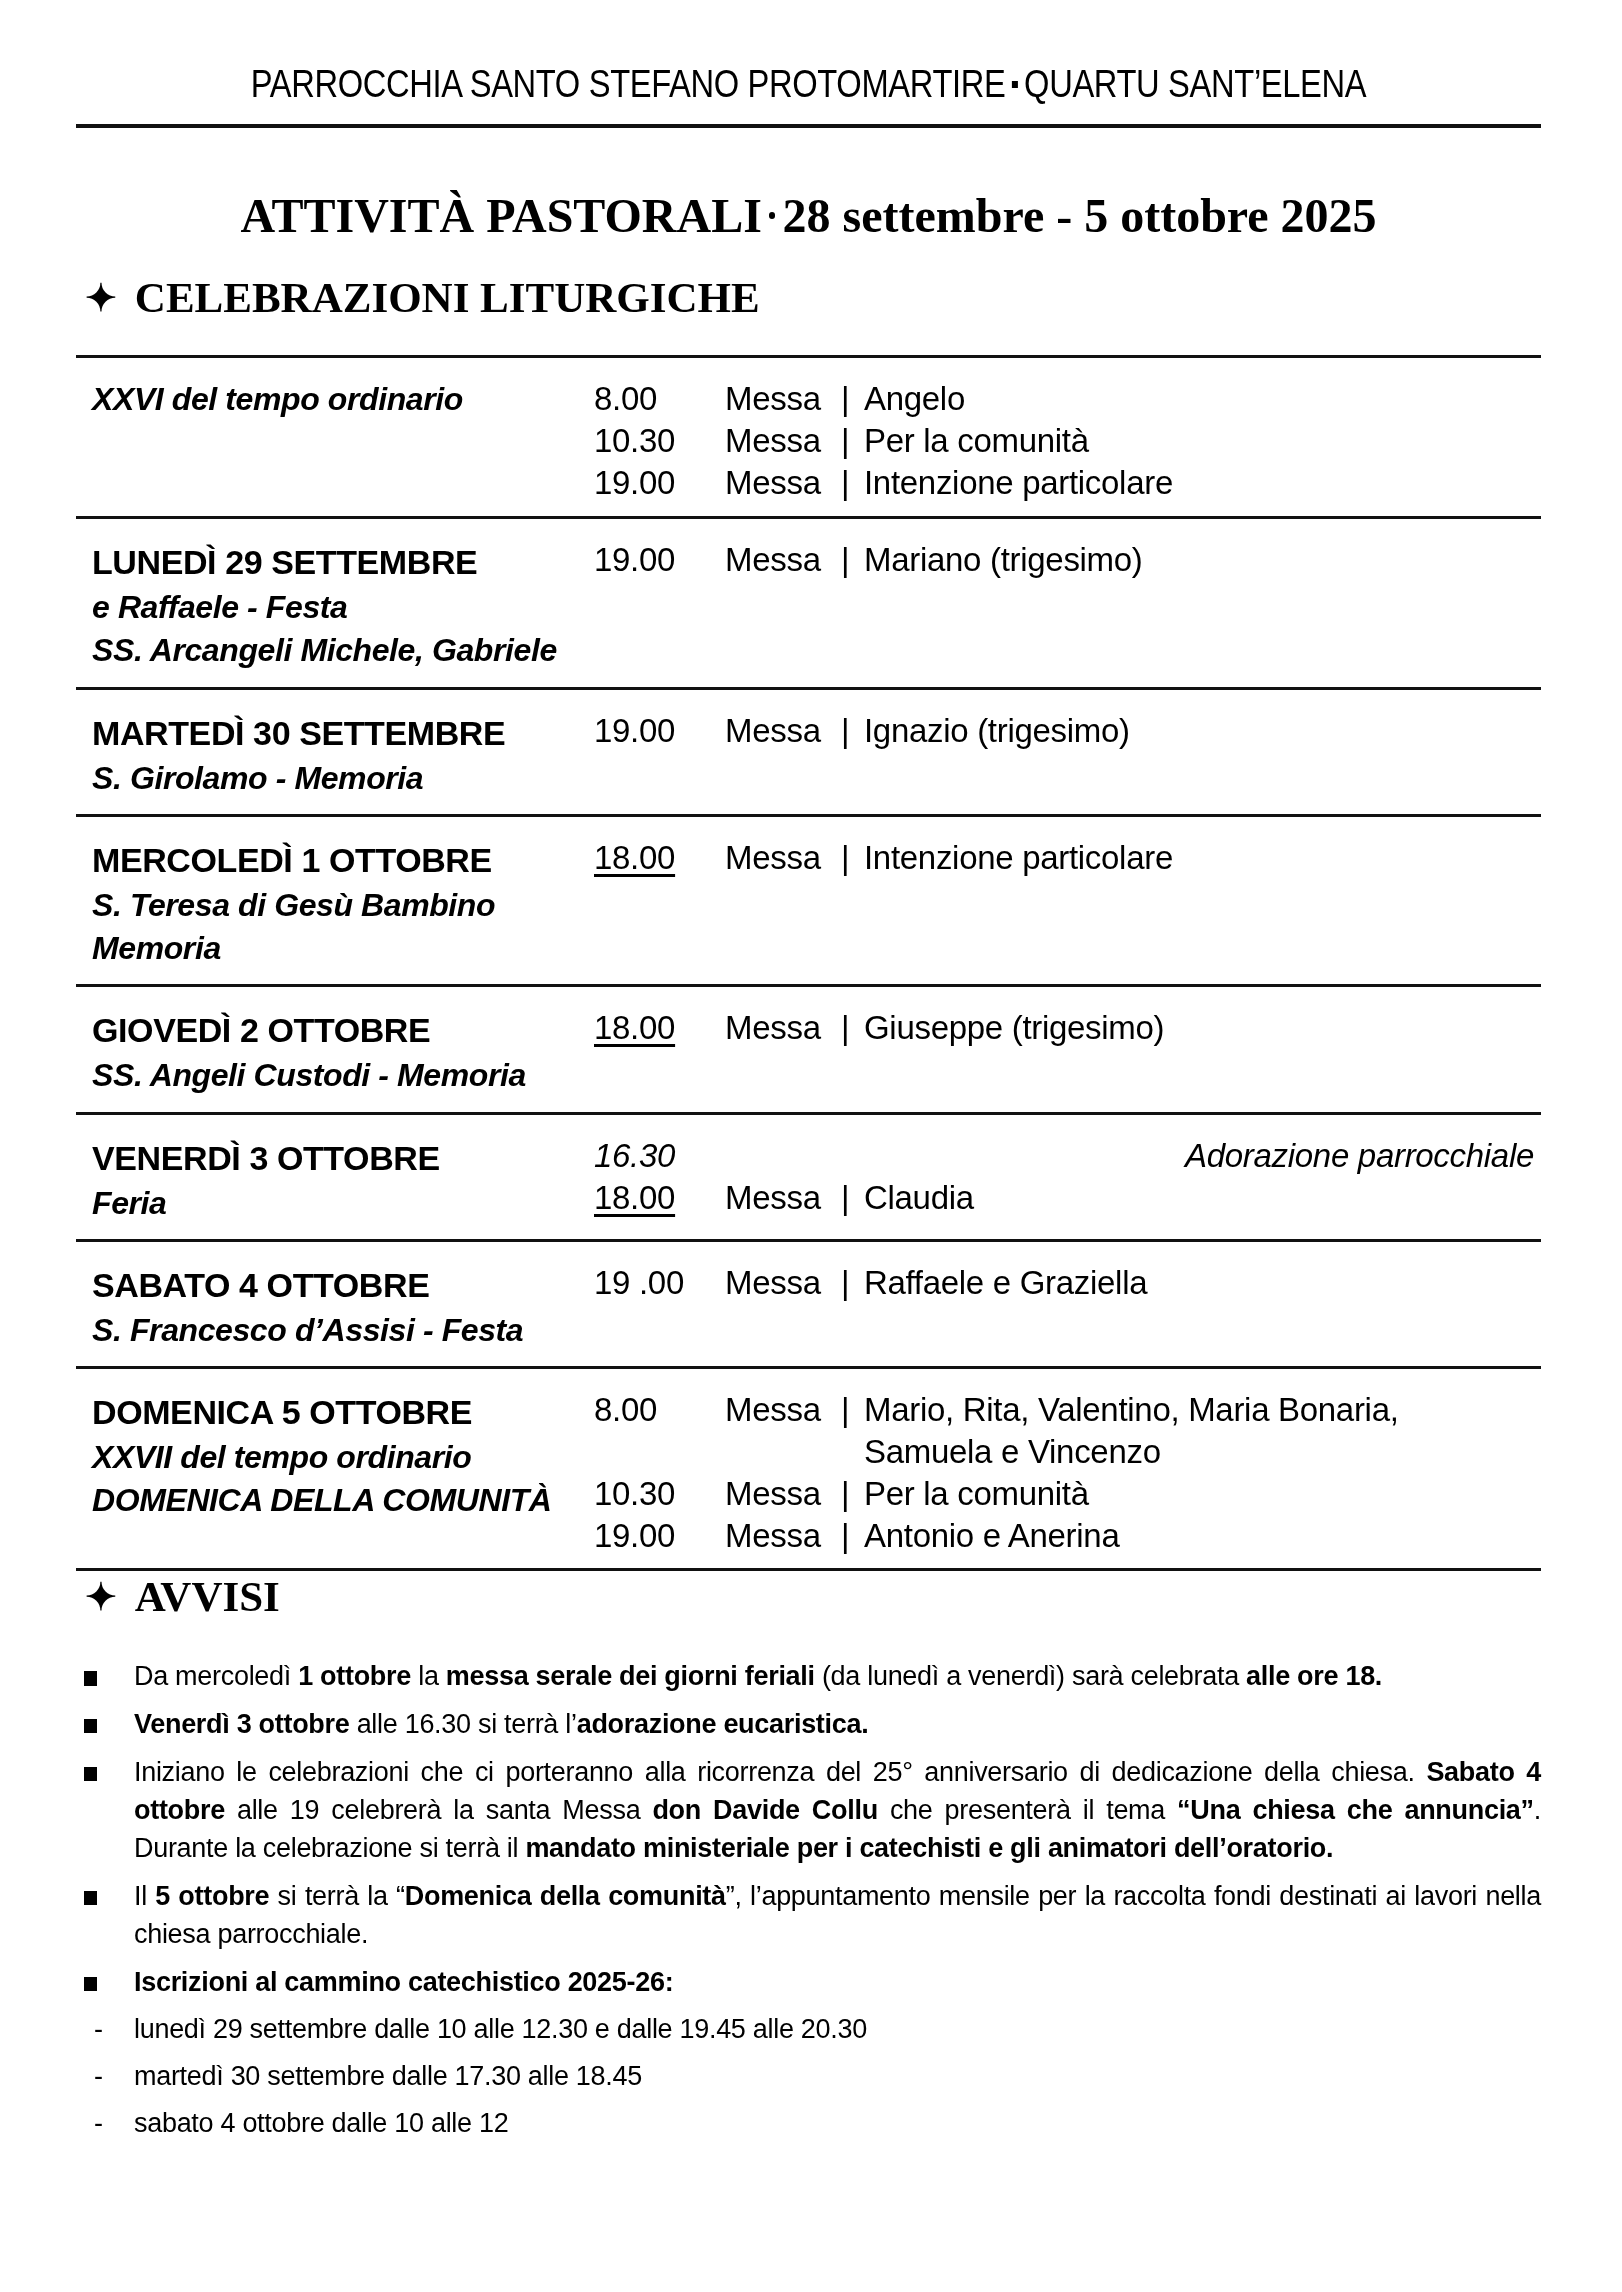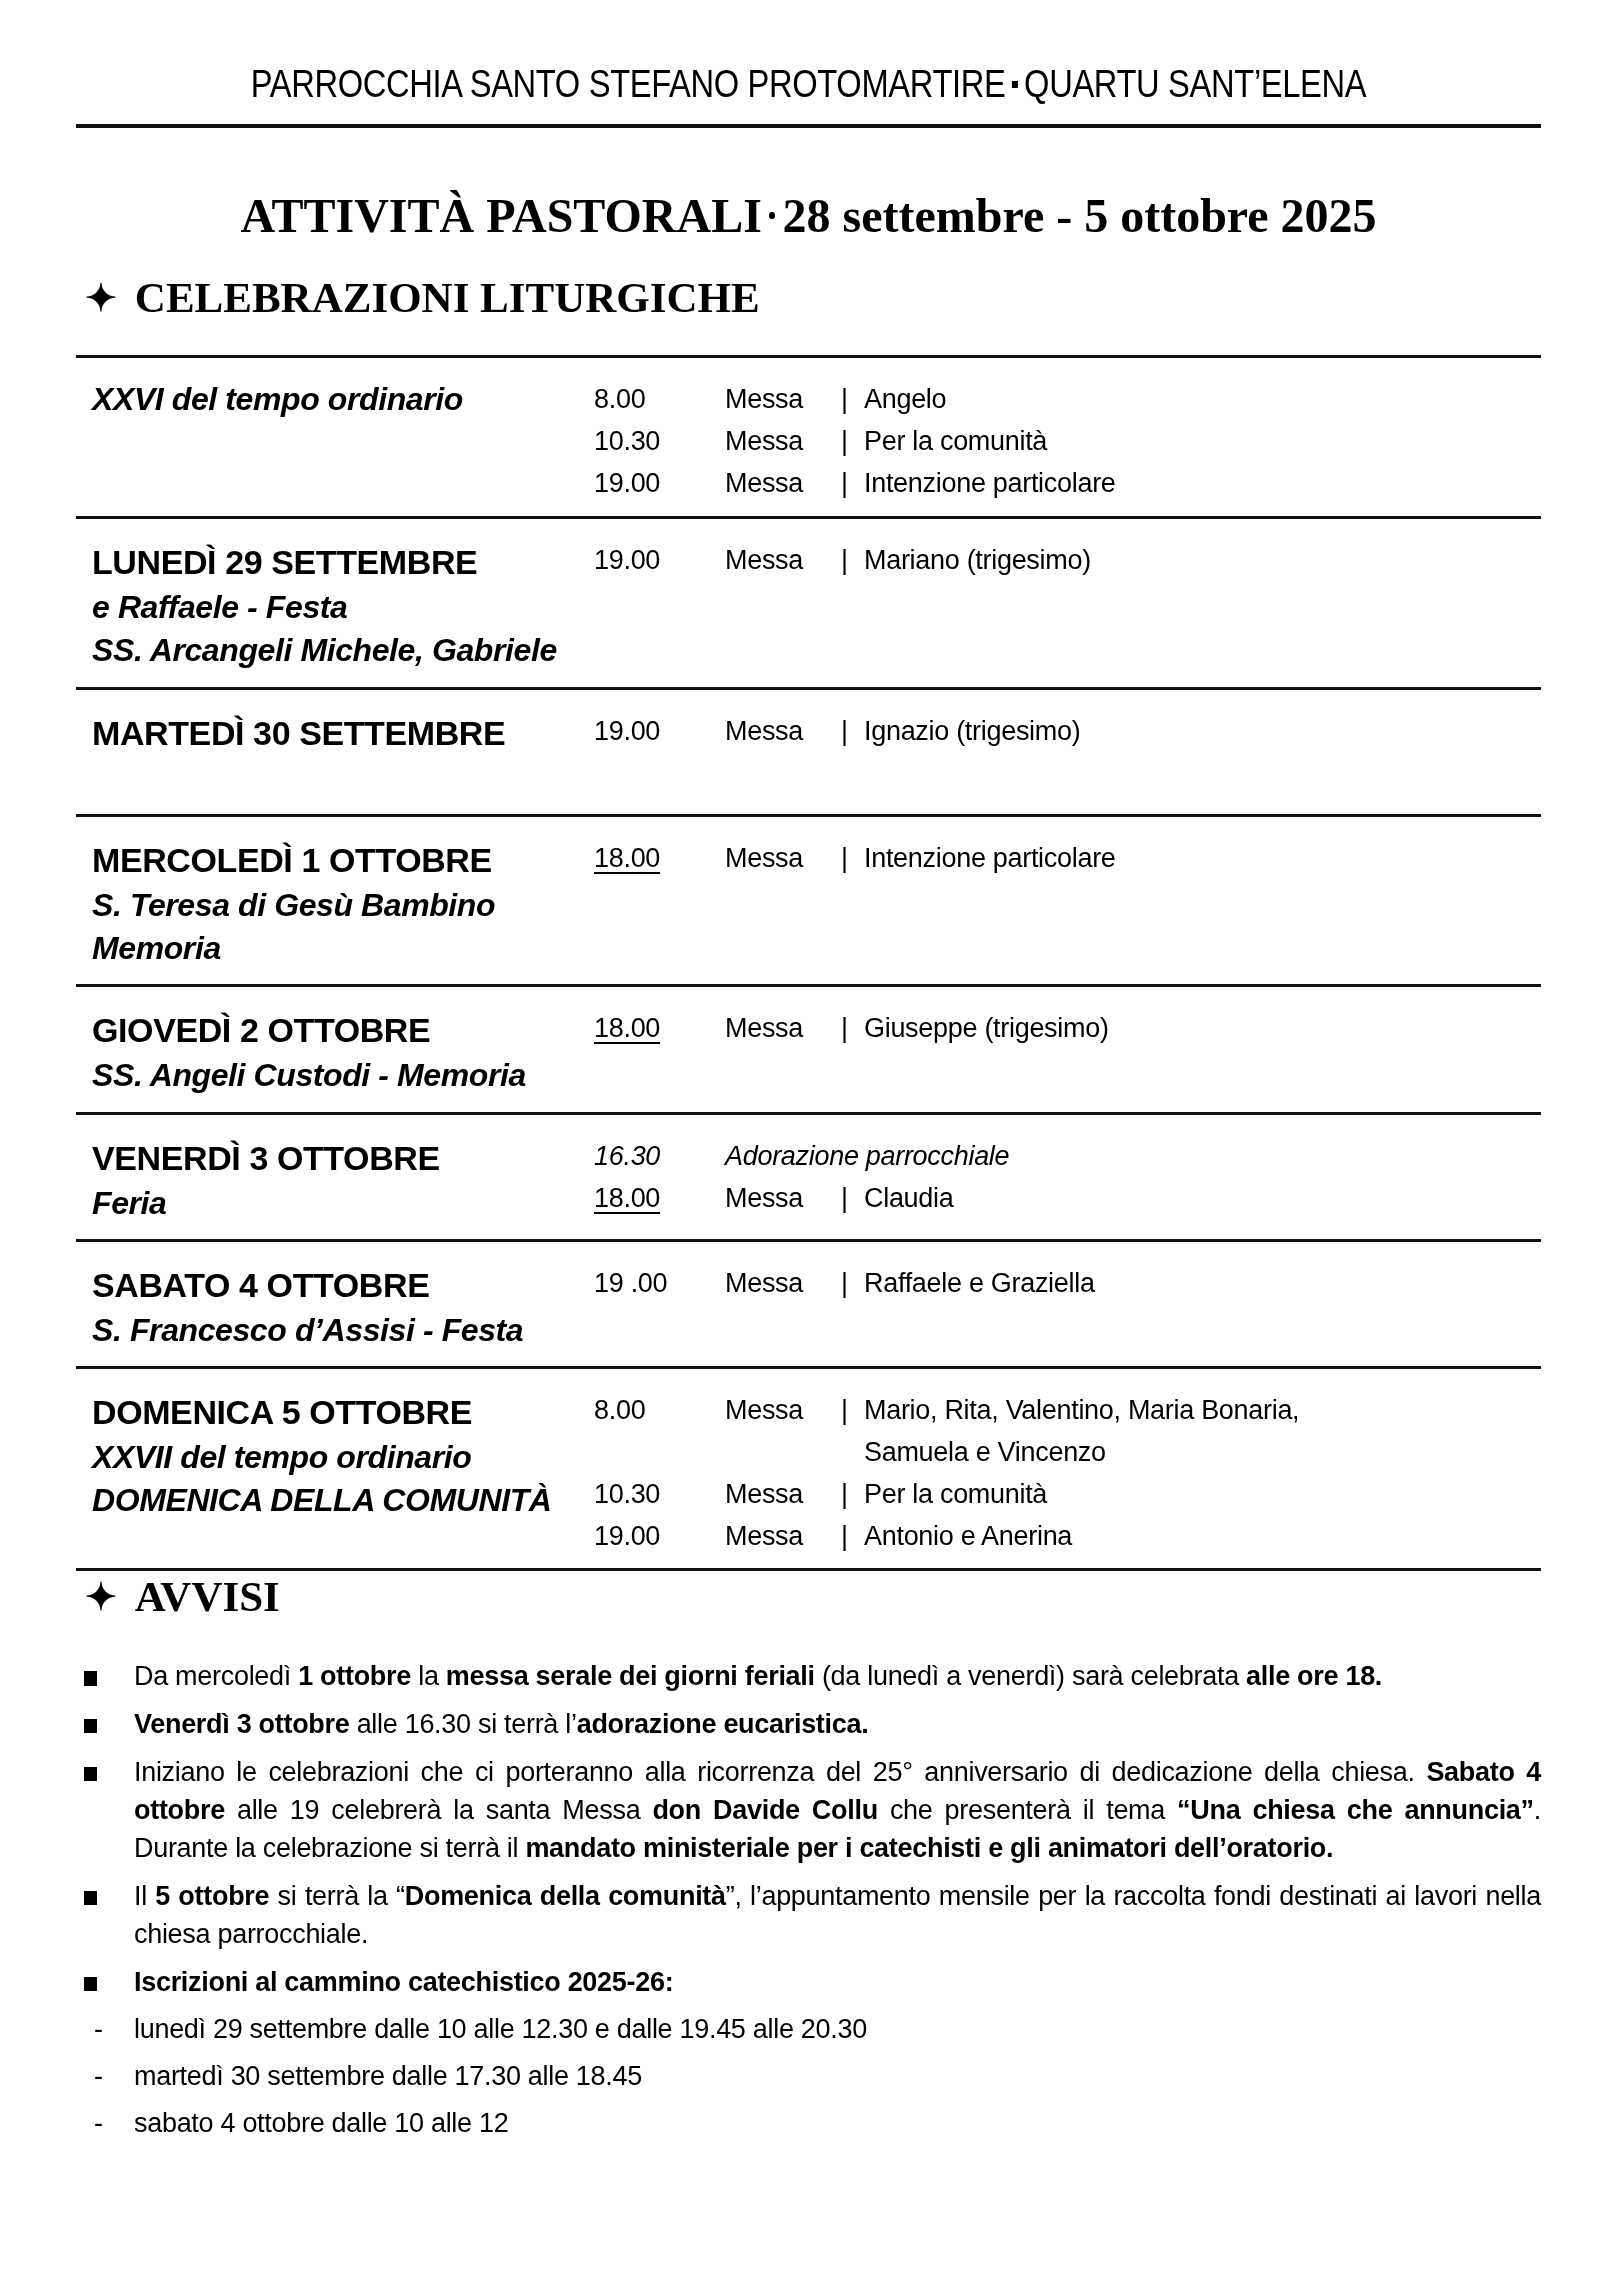--- a/index.html
+++ b/index.html
@@ -34,21 +34,21 @@
     #sec-celebrazioni { top: 273px; }
     #sec-avvisi { top: 1572px; }
 
     .table { position: absolute; left: 0; top: 355px; width: 100%; }
     .row { position: relative; border-top: 3.6px solid #111; }
     .row:last-child { border-bottom: 3.6px solid #111; }
     .row .date-col { position: absolute; left: 16px; top: 19.7px; width: 502px; }
     .day-title { font-family: "Liberation Sans", sans-serif; font-weight: bold; font-size: 34px; line-height: 47px; white-space: nowrap; letter-spacing: -0.4px; }
     .feast { font-family: "Liberation Sans", sans-serif; font-weight: bold; font-style: italic; font-size: 32px; line-height: 43px; white-space: nowrap; letter-spacing: -0.4px; }
     .entries { position: absolute; left: 518px; top: 19.7px; width: 940px; }
-    .entry { display: flex; font-size: 27px; line-height: 42px; white-space: nowrap; letter-spacing: -0.3px; }
+    .entry { display: flex; font-size: 33px; line-height: 42px; white-space: nowrap; letter-spacing: -0.3px; justify-content: space-between; }
     .entry .time { width: 131px; }
     .entry .time.underline { text-decoration: underline; text-underline-offset: 5.4px; }
     .entry .kind { width: 116px; }
     .entry .bar { width: 23px; text-align: left; }
     .entry .who { flex: 1; white-space: normal; }
     .entry.italic .time, .entry.italic .kind { font-style: italic; }
     .entry .who-cont { padding-left: 270px; }
 
     .avvisi { position: absolute; left: 0; top: 1657px; width: 100%; font-size: 27px; }
     .av-item { position: relative; padding-left: 58px; line-height: 38px; margin-bottom: 9.9px; text-align: justify; letter-spacing: -0.3px; }
@@ -113,20 +113,21 @@
             <span class="time">19.00</span>
             <span class="kind">Messa</span>
             <span class="bar">|</span>
             <span class="who">Mariano (trigesimo)</span>
           </div>
         </div>
       </div>
       <div class="row" style="height: 124px;">
         <div class="date-col">
           <div class="day-title">MARTEDÌ 30 SETTEMBRE</div>
+          <div class="feast">S. Girolamo - Memoria</div>
         </div>
         <div class="entries">
           <div class="entry">
             <span class="time">19.00</span>
             <span class="kind">Messa</span>
             <span class="bar">|</span>
             <span class="who">Ignazio (trigesimo)</span>
           </div>
         </div>
       </div>

